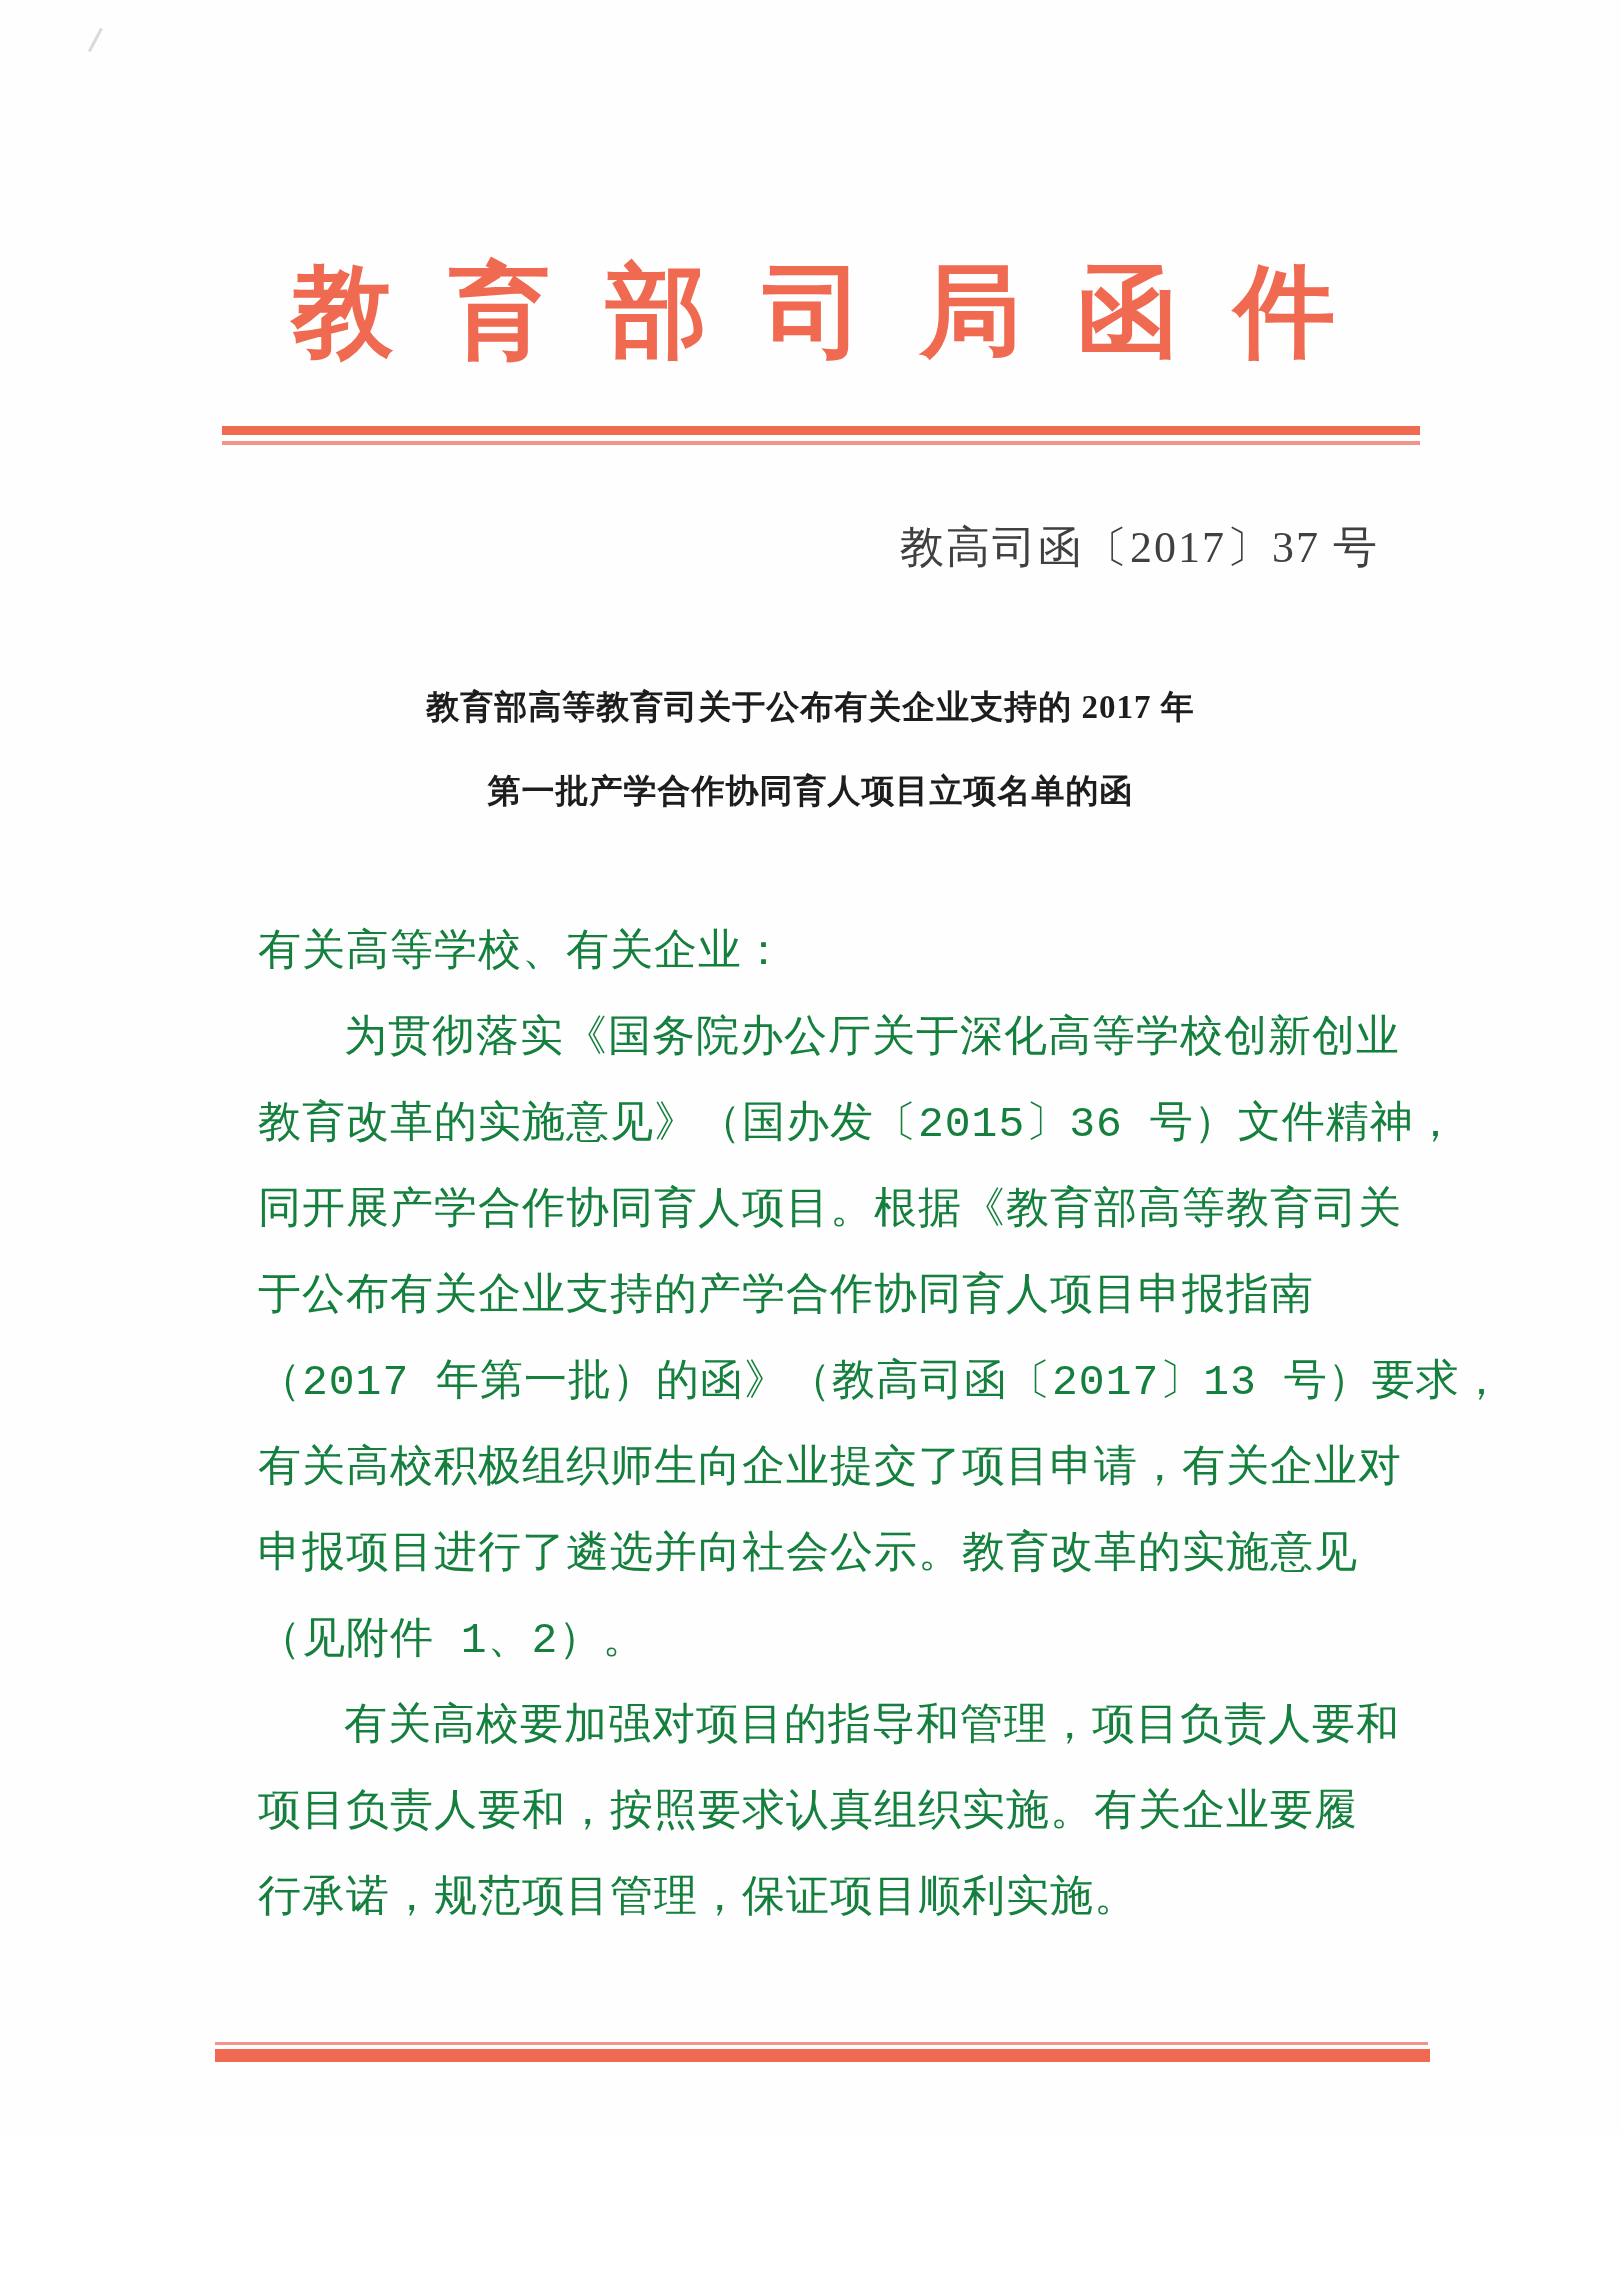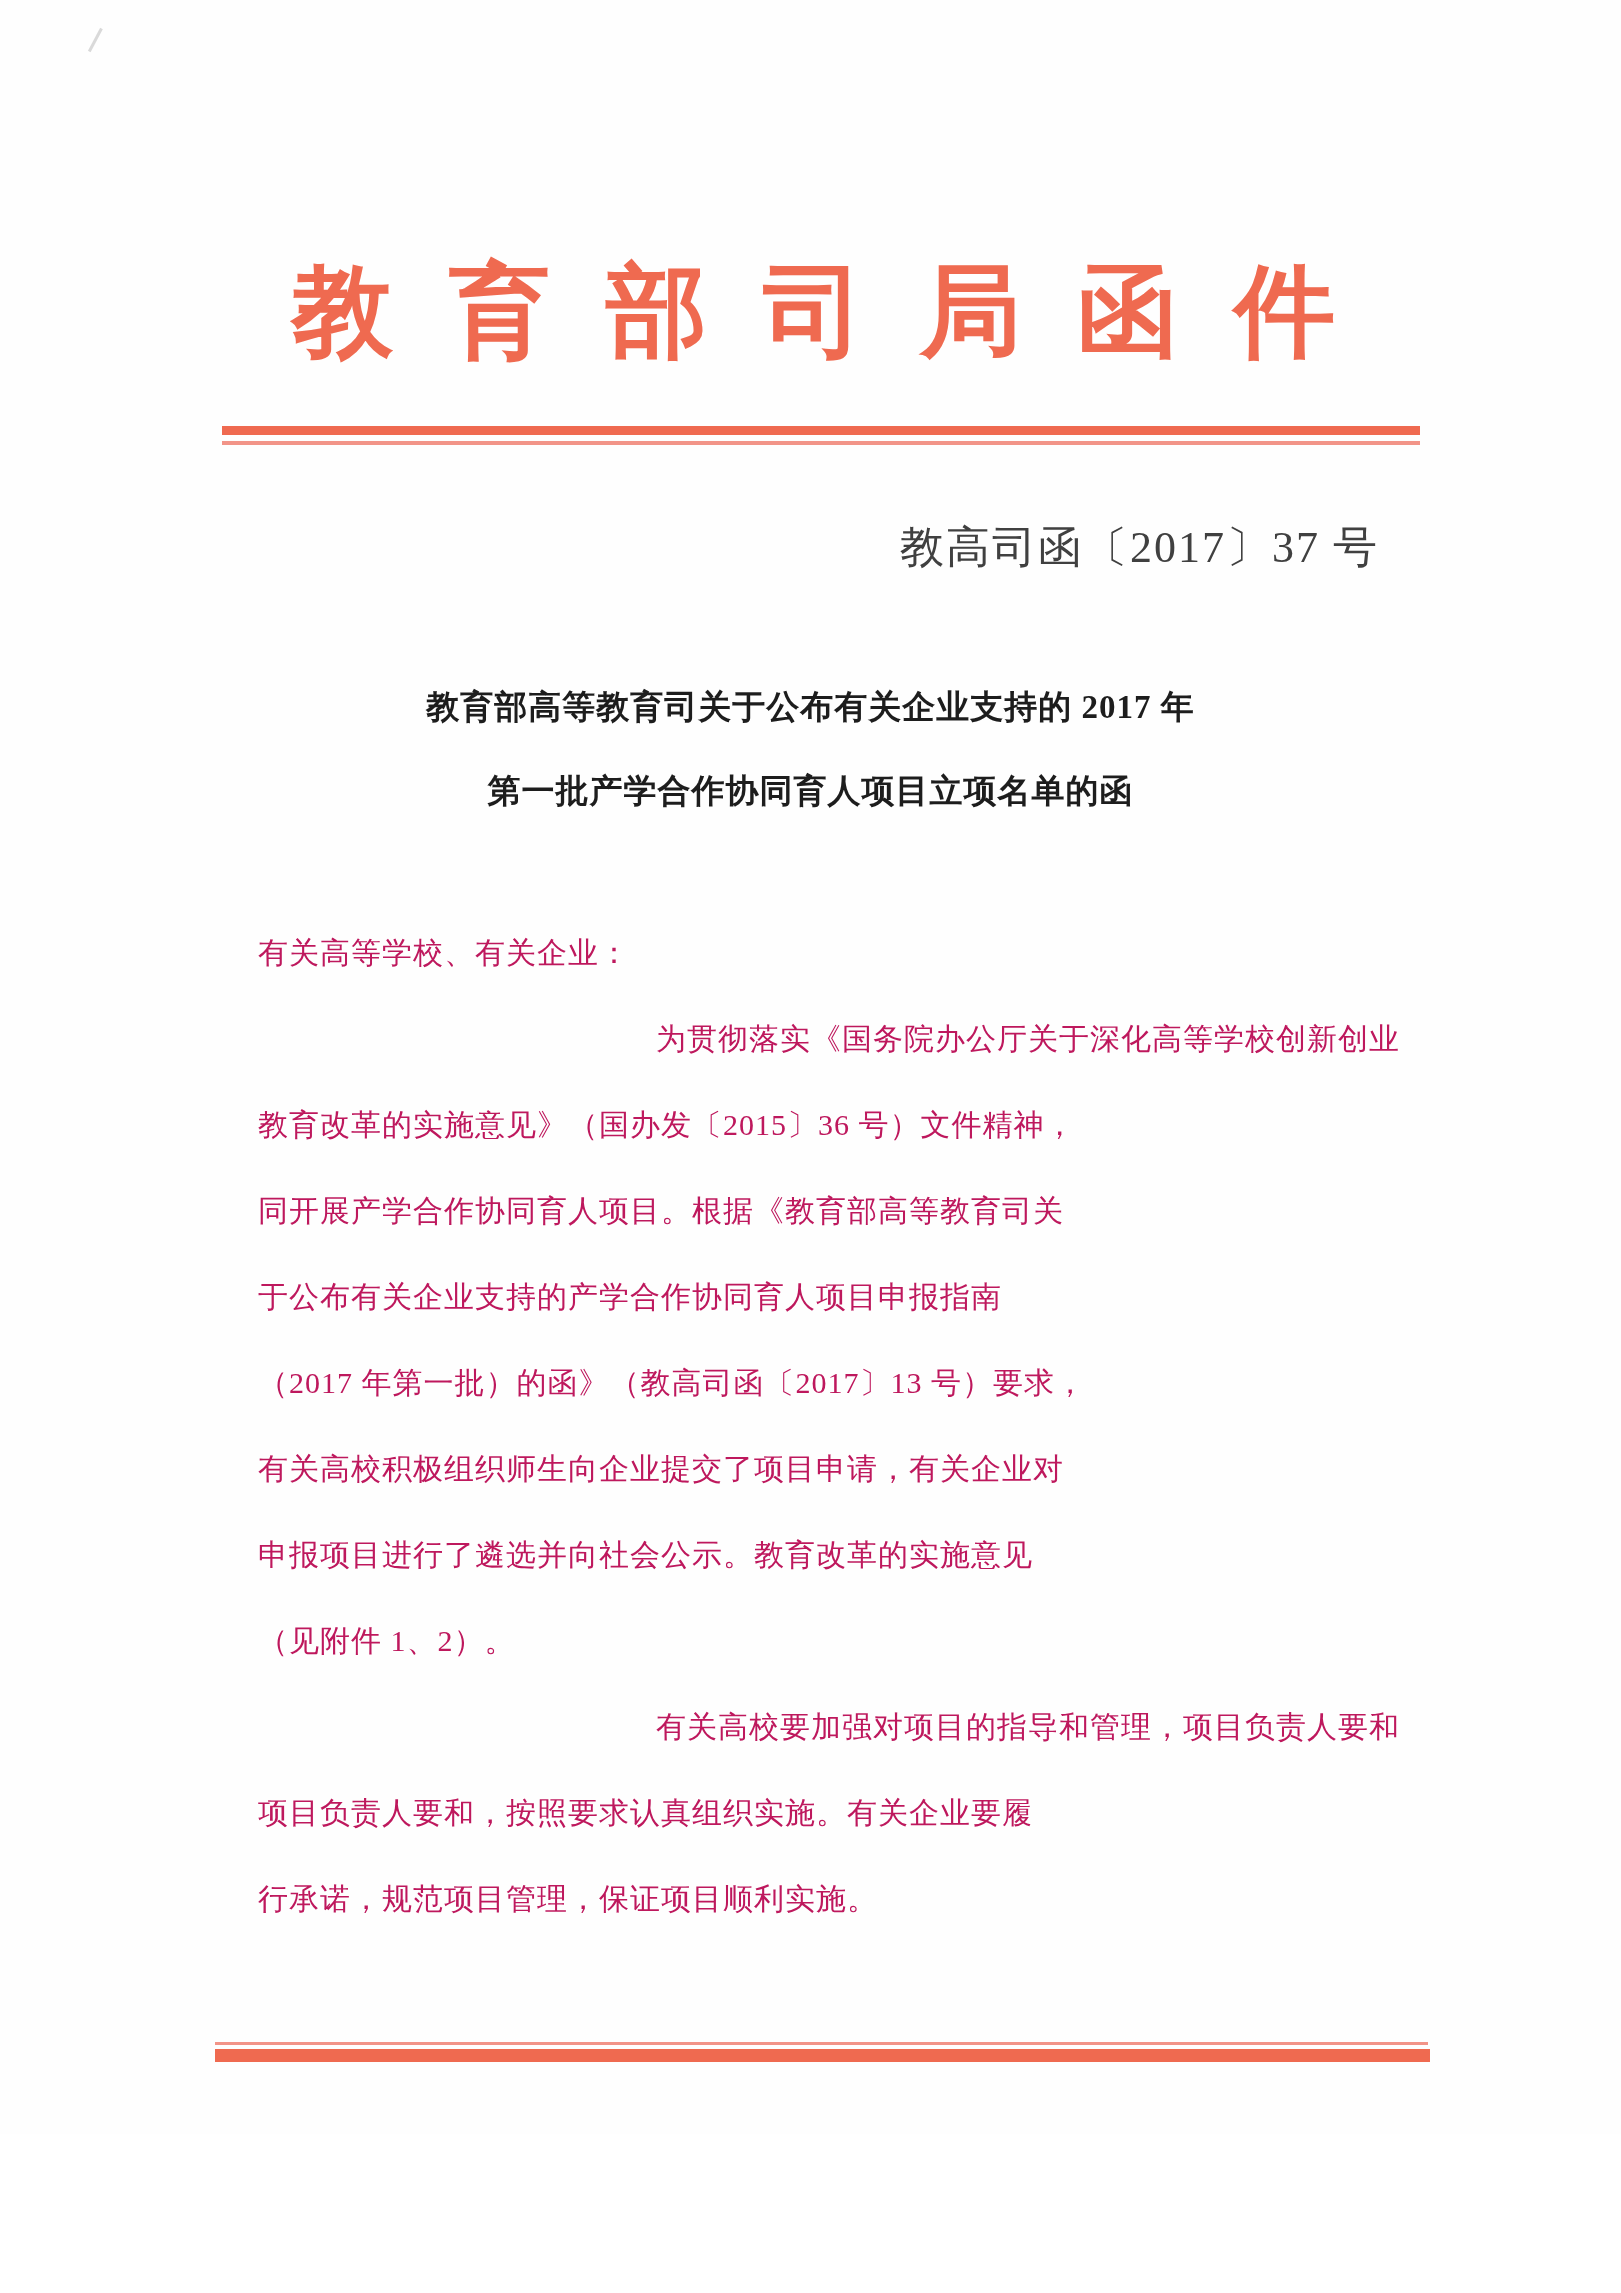--- a/index.html
+++ b/index.html
@@ -57,24 +57,25 @@
     line-height: 84px;
     letter-spacing: 1px;
     color: #1d1d1d;
     white-space: nowrap;
   }
   .body-block {
     position: absolute;
     left: 258px;
     top: 910px;
     width: 1142px;
-    font-size: 30px;
+    font-size: 43px;
     line-height: 86px;
     letter-spacing: 1px;
-    color: #be185d;
+    color: #15803d;
+    font-family: Liberation Mono, monospace;
   }
   .body-line {
     white-space: nowrap;
     height: 86px;
   }
   .body-line.indent {
     padding-left: 86px;
     text-align: right;
   }
   .speck {

